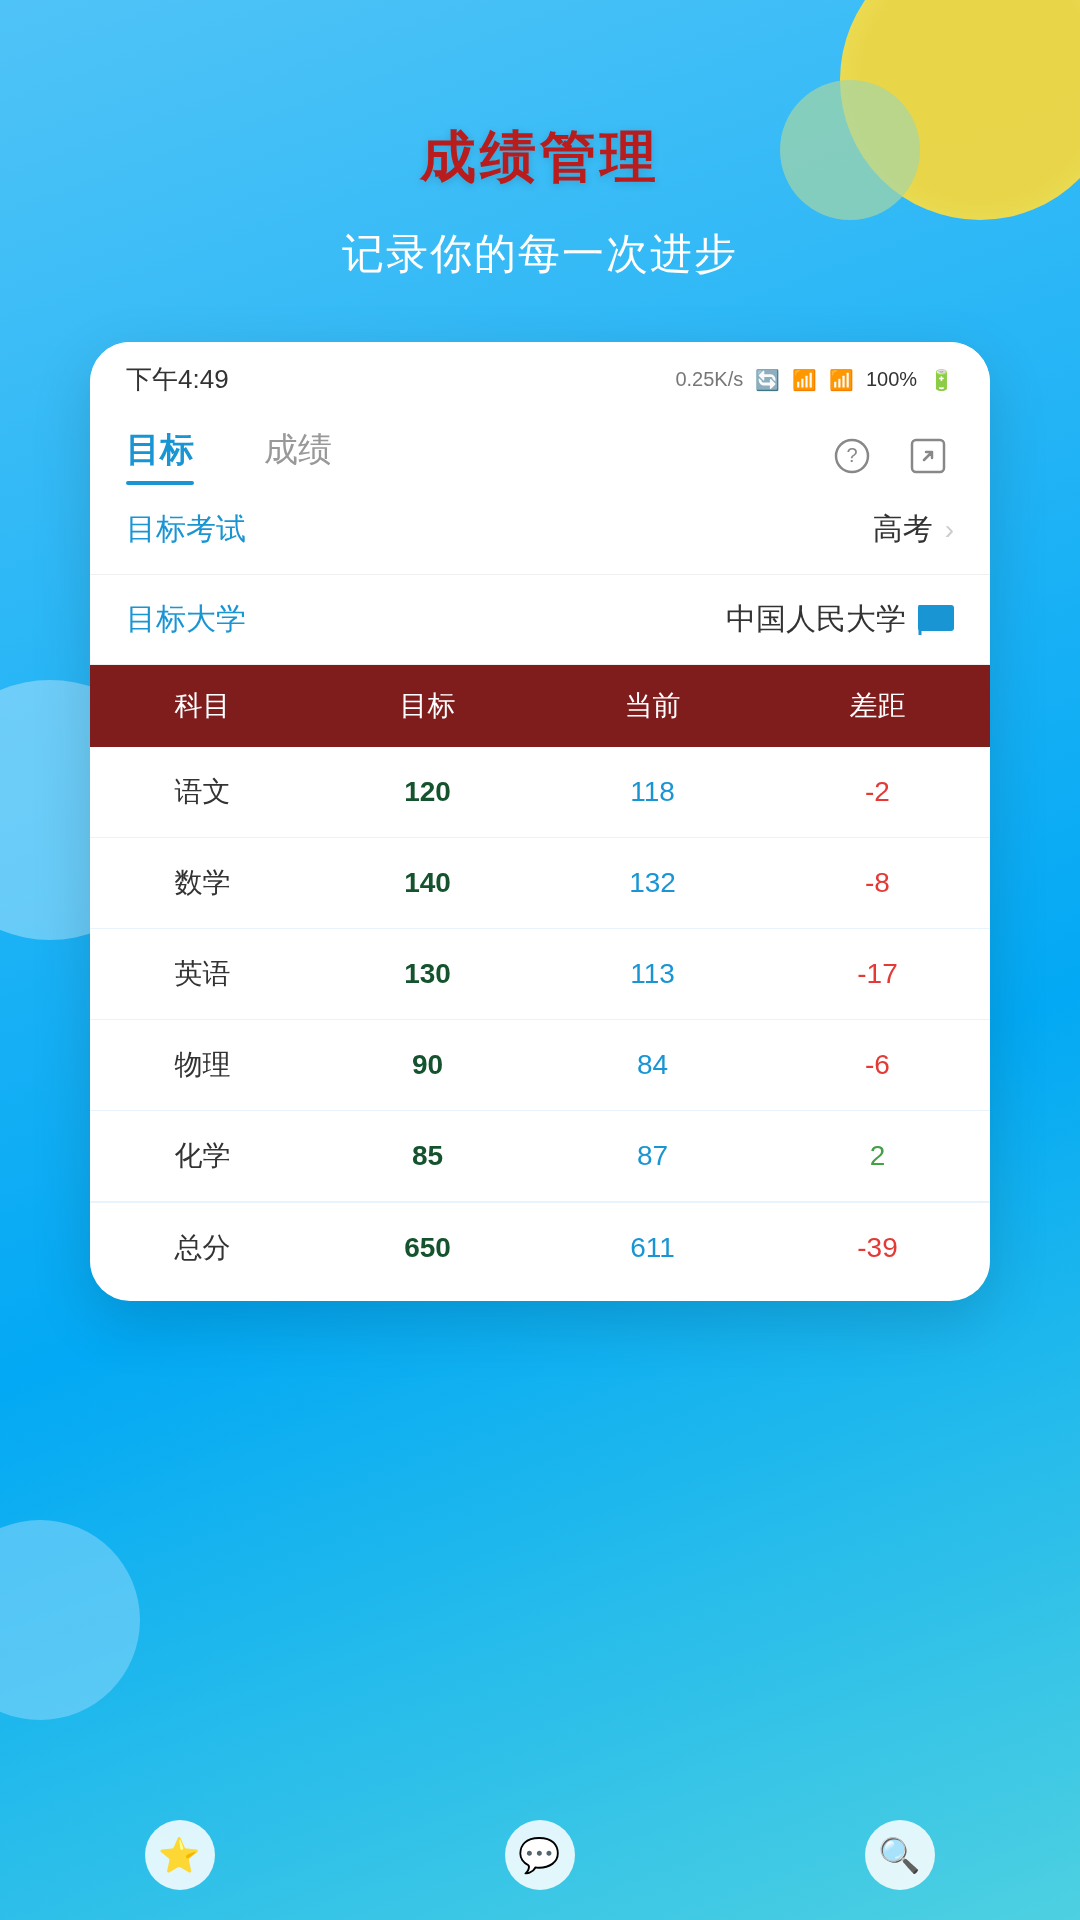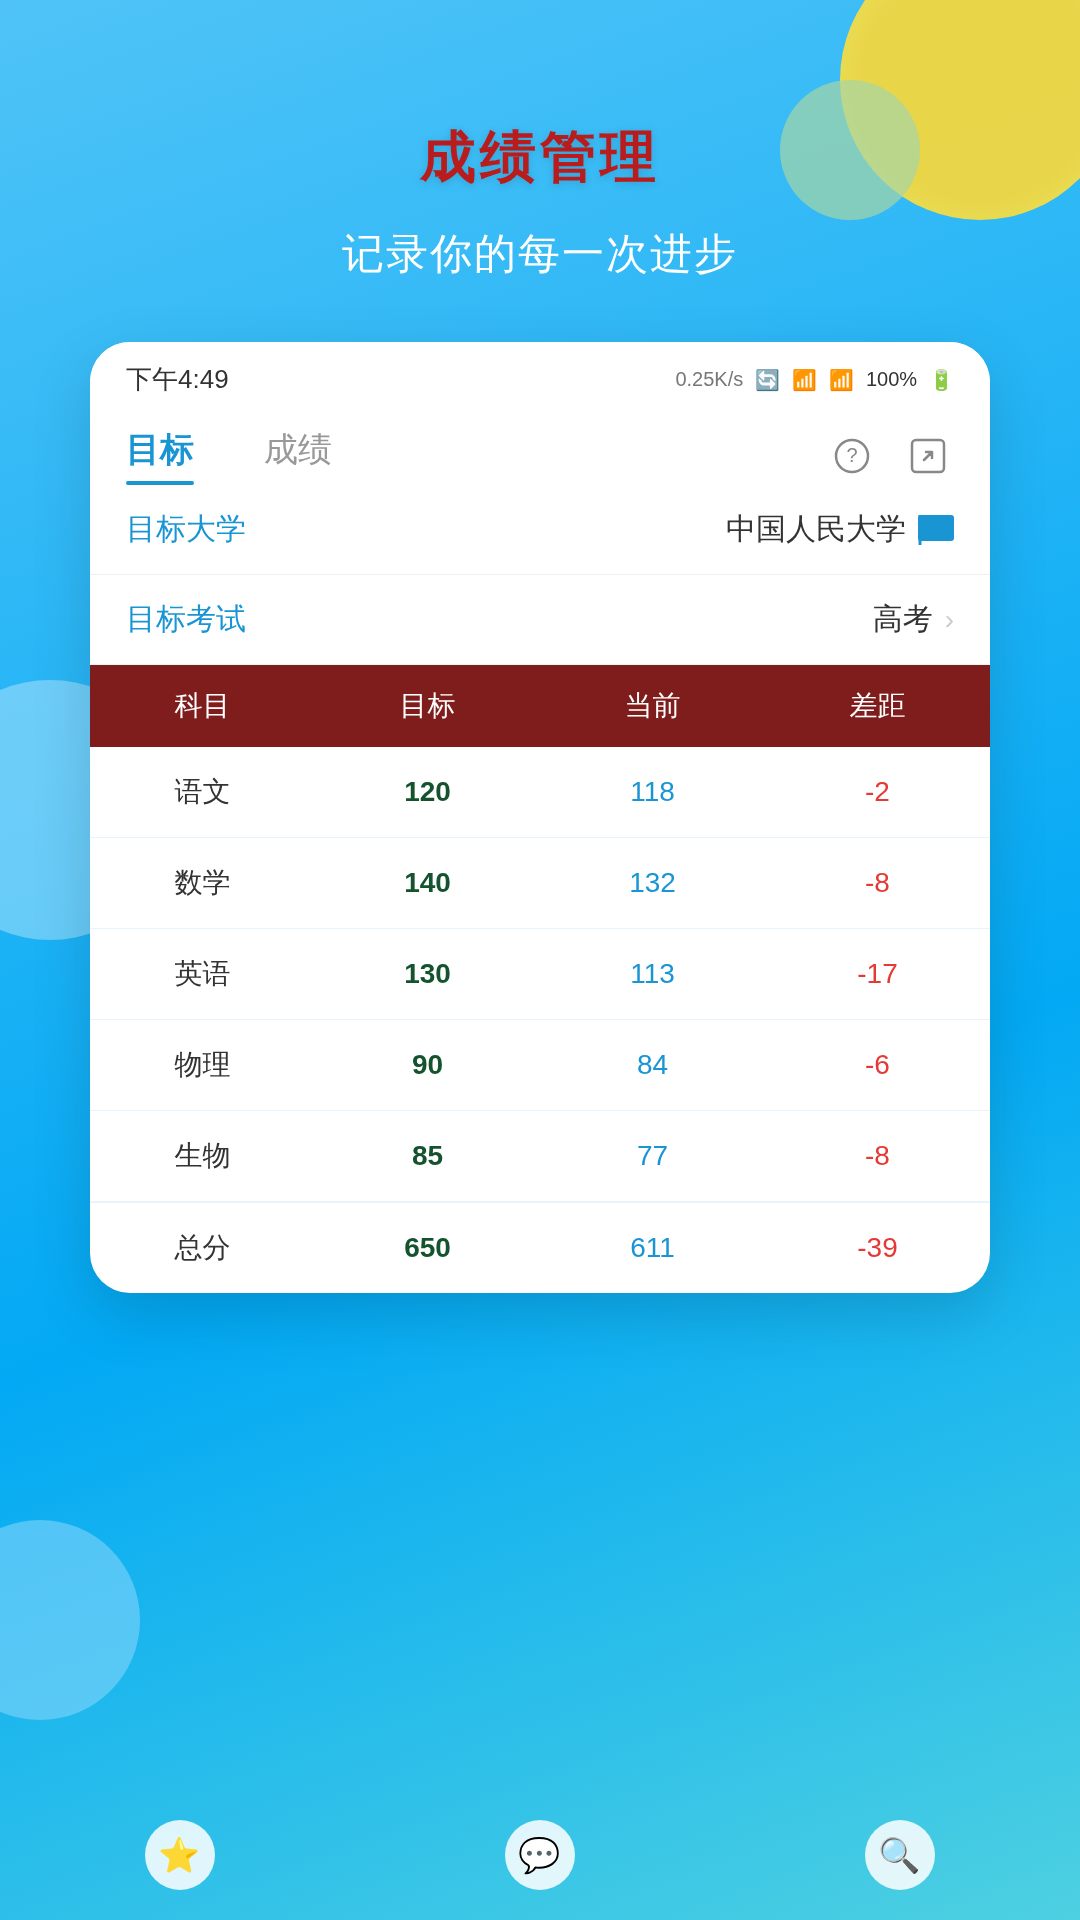--- a/index.html
+++ b/index.html
@@ -93,21 +93,21 @@
       padding: 0 60px;
     }
 
     .phone-card {
       background: #fff;
       border-radius: 40px;
       width: 100%;
       max-width: 900px;
       box-shadow: 0 20px 60px rgba(0,0,0,0.15);
       overflow: hidden;
-      padding-bottom: 0;
+      padding-bottom: 8px;
     }
 
     
     .status-bar {
       background: #fff;
       display: flex;
       justify-content: space-between;
       align-items: center;
       padding: 20px 36px 10px 36px;
     }
@@ -363,35 +363,35 @@
         <div class="nav-icon-btn">
           <svg width="36" height="36" viewBox="0 0 36 36" fill="none">
             <rect x="2" y="2" width="32" height="32" rx="4" stroke="#888" stroke-width="2.5"></rect>
             <path d="M22 14L14 22M22 14H16M22 14V20" stroke="#888" stroke-width="2.5" stroke-linecap="round" stroke-linejoin="round"></path>
           </svg>
         </div>
       </div>
     </div>
 
     <div class="info-row">
+      <span class="info-label">目标考试</span>
+      <div class="info-value">
+        <span>高考</span>
+        <span class="chevron-right">›</span>
+      </div>
+    </div>
+
+    <div class="info-row">
       <span class="info-label">目标大学</span>
       <div class="info-value">
         <span>中国人民大学</span>
         <svg width="36" height="30" viewBox="0 0 36 30">
           <rect x="0" y="0" width="36" height="26" rx="3" fill="#1a95d4"></rect>
           <line x1="2" y1="0" x2="2" y2="30" stroke="#1a95d4" stroke-width="3"></line>
         </svg>
-      </div>
-    </div>
-
-    <div class="info-row">
-      <span class="info-label">目标考试</span>
-      <div class="info-value">
-        <span>高考</span>
-        <span class="chevron-right">›</span>
       </div>
     </div>
 
     <table class="score-table">
       <thead class="table-header">
         <tr>
           <th>科目</th>
           <th>目标</th>
           <th>当前</th>
           <th>差距</th>
@@ -416,24 +416,24 @@
       <td class="td-current">113</td>
       <td class="td-diff-neg">-17</td>
     </tr>
           <tr>
       <td class="td-subject">物理</td>
       <td class="td-target">90</td>
       <td class="td-current">84</td>
       <td class="td-diff-neg">-6</td>
     </tr>
           <tr>
-      <td class="td-subject">生物</td>
+      <td class="td-subject">化学</td>
       <td class="td-target">85</td>
-      <td class="td-current">77</td>
-      <td class="td-diff-neg">-8</td>
+      <td class="td-current">87</td>
+      <td class="td-diff-pos">2</td>
     </tr>
           <tr style="border-top: 2px solid rgb(232, 244, 253);">
       <td class="td-subject">总分</td>
       <td class="td-target">650</td>
       <td class="td-current">611</td>
       <td class="td-diff-neg">-39</td>
     </tr>
         </tbody>
     </table>
 

